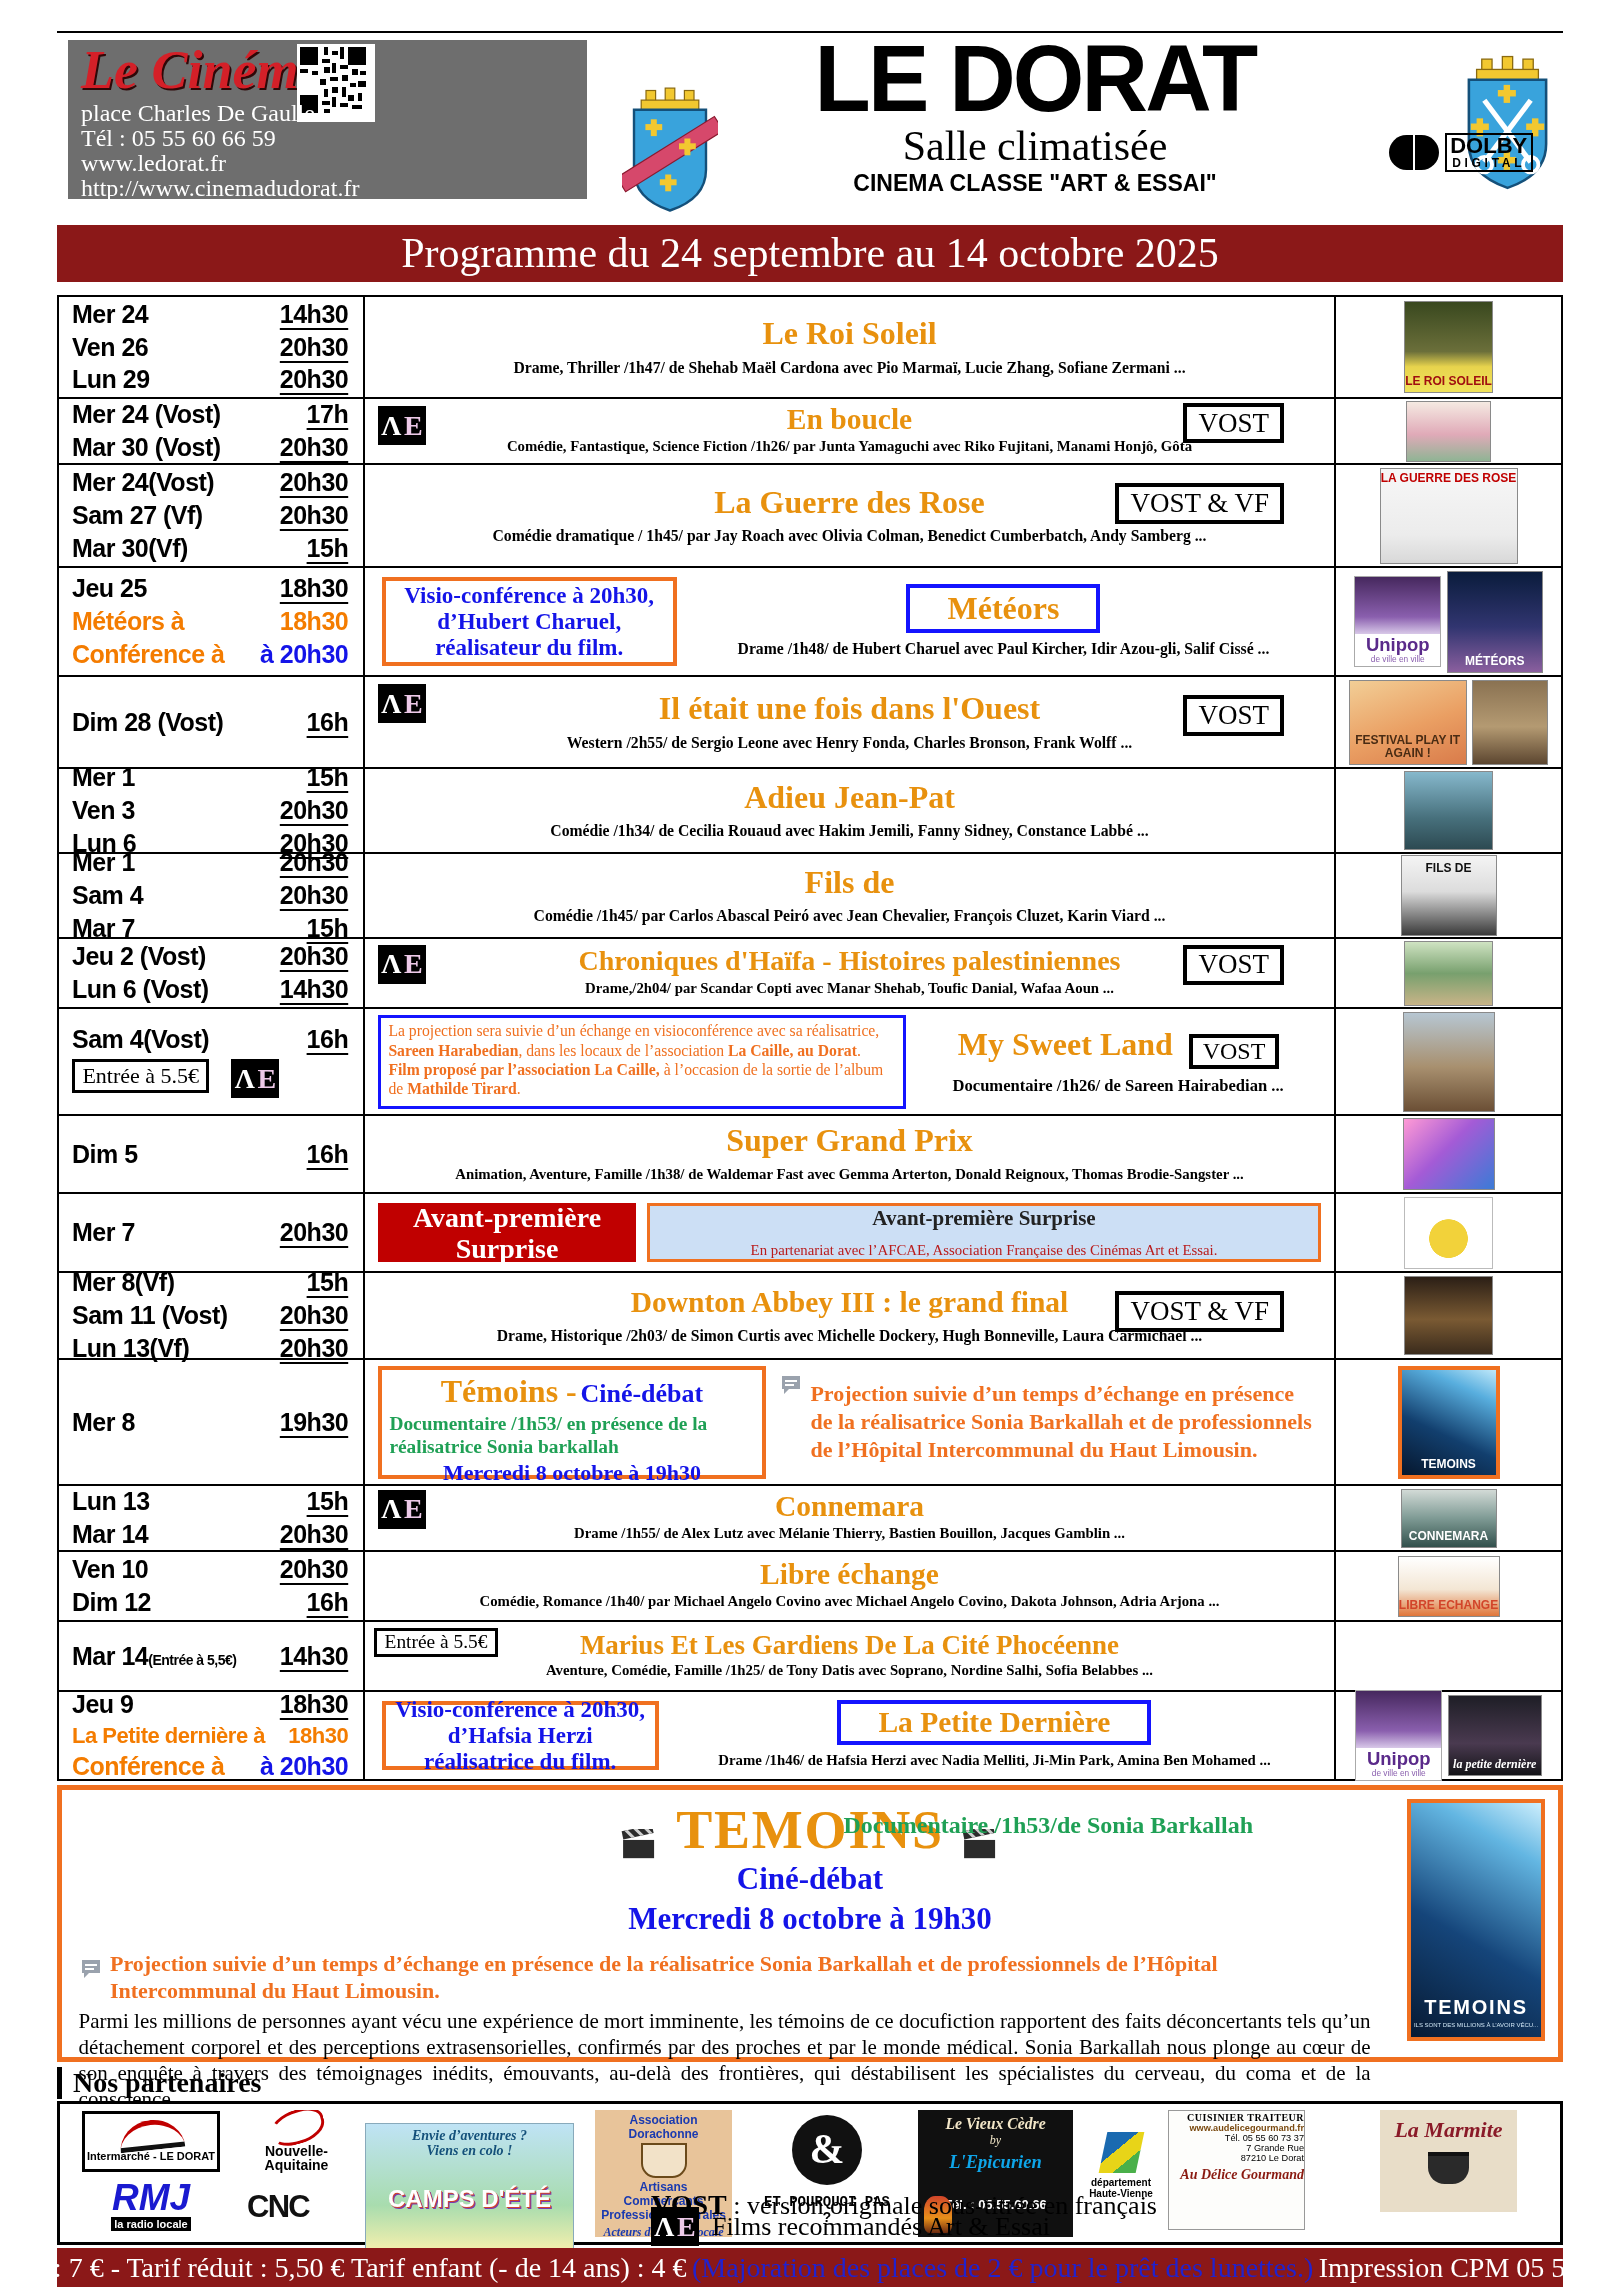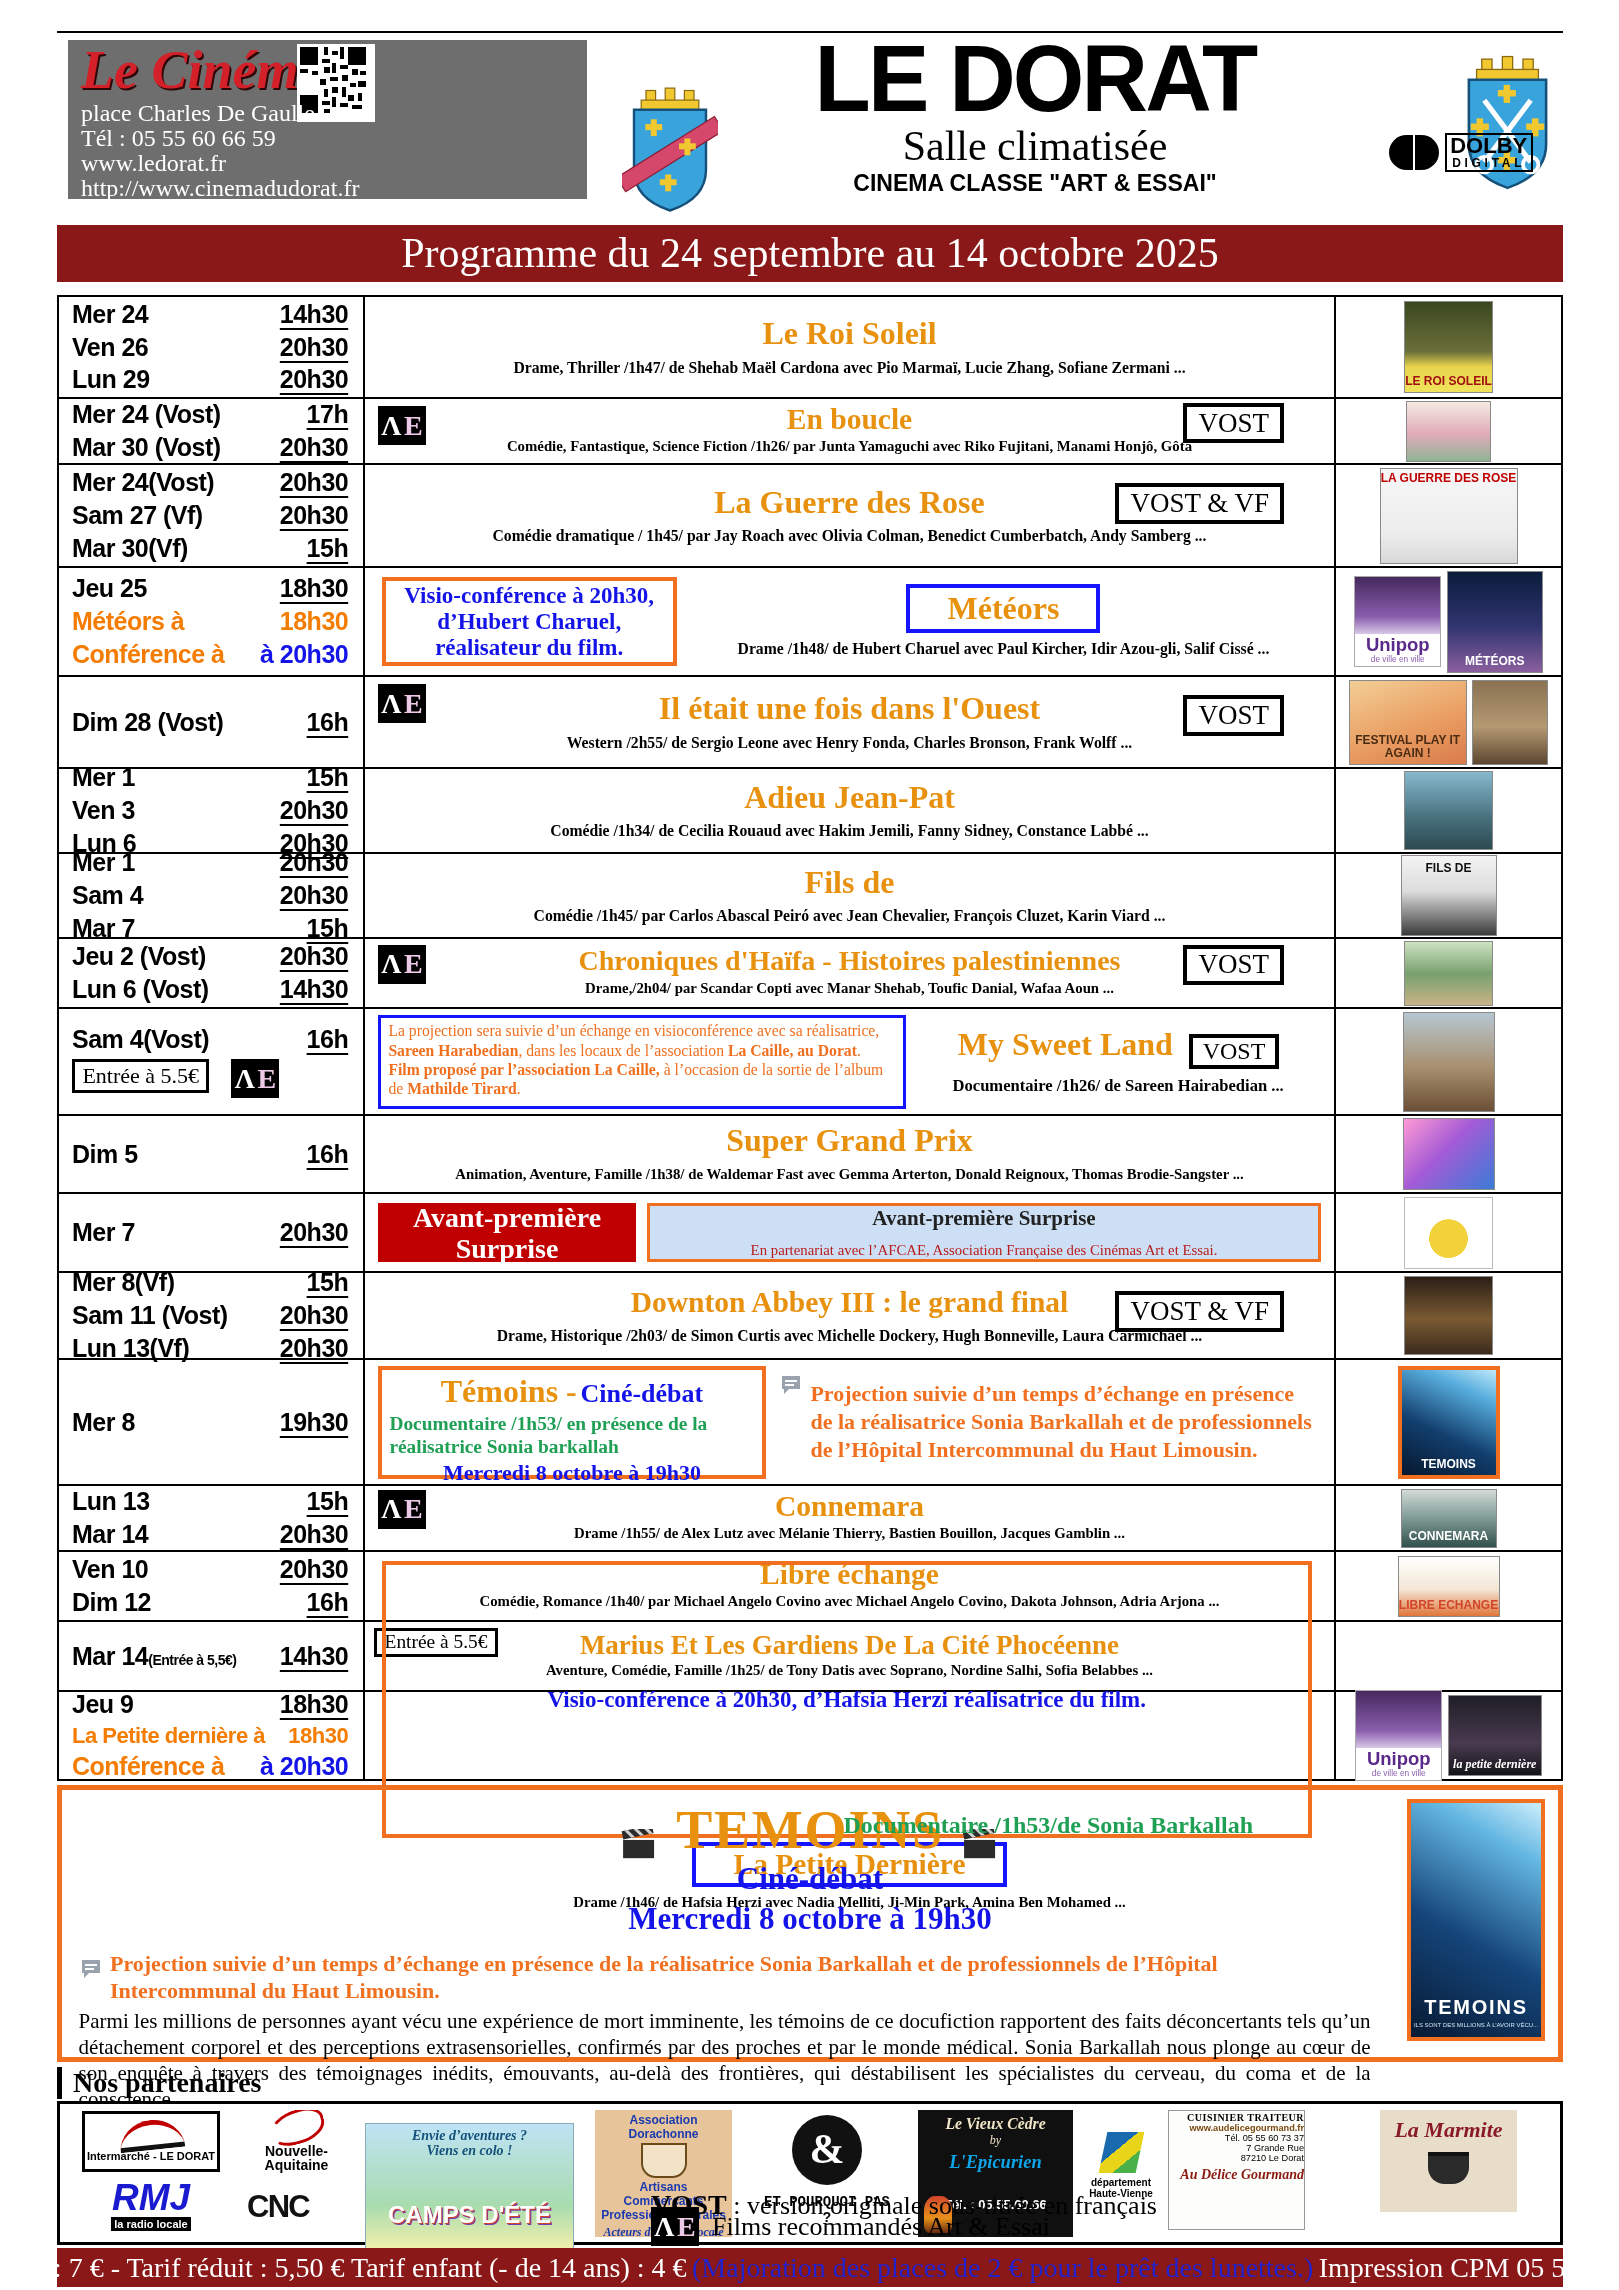--- a/index.html
+++ b/index.html
@@ -128,21 +128,21 @@
   .interm-cap{font:bold 11px "Liberation Sans",sans-serif;}
   .naq{left:181px;top:5.5px;width:111px;height:65px;text-align:center;}
   .naq-squig{width:50px;height:28px;margin:0 auto;border:3.7px solid #C00000;border-radius:60% 40% 55% 45%;border-left-color:transparent;transform:rotate(-15deg);}
   .naq-cap{font:bold 14px "Liberation Sans",sans-serif;line-height:14.8px;}
   .rmj{left:31px;top:76px;width:120px;height:57px;text-align:center;}
   .rmj-t{font:italic 900 37px "Liberation Sans",sans-serif;color:#1a1ad0;line-height:35px;}
   .rmj-s{background:#000;color:#fff;font:bold 11px "Liberation Sans",sans-serif;padding:0.9px 3.7px;display:inline-block;}
   .cnc{left:172px;top:85px;width:92px;height:42px;font:900 31px "Liberation Sans",sans-serif;color:#111;letter-spacing:-1.8px;text-align:center;}
   .camps{left:305px;top:19px;width:209px;height:127px;background:linear-gradient(180deg,#bfe3f5 0%,#a8dcae 65%,#f2efad 100%);border:0.9px solid #8ab;text-align:center;padding:3.7px;}
   .camps-l{font:italic bold 14px "Liberation Serif",serif;color:#14507a;line-height:15.7px;}
-  .camps-t{margin-top:42px;font:900 24px "Liberation Sans",sans-serif;color:#fff;text-shadow:0.9px 0.9px 0 #d2452a,1.8px 1.8px 0 #7a3ab0;}
+  .camps-t{margin-top:26px;font:900 24px "Liberation Sans",sans-serif;color:#fff;text-shadow:0.9px 0.9px 0 #d2452a,1.8px 1.8px 0 #7a3ab0;}
   .adac{left:535px;top:5.5px;width:137px;height:127px;background:#E8C49A;text-align:center;padding:3.7px 1.8px;}
   .adac-l{font:bold 12px "Liberation Sans",sans-serif;color:#1a3ab0;line-height:14px;}
   .adac-basket{width:42px;height:31px;margin:1.8px auto;border:2.8px solid #6b4a1a;border-radius:0 0 14.8px 14.8px;background:#f2e2c8;}
   .adac-s{font:italic bold 12px "Liberation Serif",serif;color:#1a3ab0;margin-top:2.8px;}
   .epq{left:698px;top:11px;width:138px;height:118px;text-align:center;}
   .epq-c{width:70px;height:70px;margin:0 auto;background:#111;border-radius:35px;color:#fff;font:bold 42px "Liberation Serif",serif;line-height:68px;}
   .epq-t{font:900 14px "Liberation Mono",monospace;margin-top:9.2px;letter-spacing:0px;}
   .cedre{left:858px;top:5.5px;width:155px;height:127px;background:#101010;color:#fff;text-align:center;padding-top:5.5px;}
   .cedre-l1{font:italic bold 15.7px "Liberation Serif",serif;color:#f2e6c8;}
   .cedre-l2{font:italic 12px "Liberation Serif",serif;color:#f2e6c8;}
@@ -664,21 +664,21 @@
           </div>
         <div class="dline org" style="font-size:22px">
             <span>La Petite dernière à</span>
             <span class="dt nou">18h30</span>
           </div>
         <div class="dline org">
             <span>Conférence à</span>
             <span class="dt nou blu">à 20h30</span>
           </div>
       </div>
-      <div class="c-main hrow" style="flex-direction:column">
+      <div class="c-main hrow" style="flex-direction:row">
         <div class="visio-box" style="flex:0 0 277px">
             <span>Visio-conférence à 20h30, d’Hafsia Herzi réalisatrice du film.</span>
           </div>
         <div class="midcol">
           <div class="boxed-title" style="font-size:29.5px"><span>La Petite Dernière</span></div>
           <div class="f-desc" style="font-size:14.8px">Drame  /1h46/ de Hafsia Herzi   avec Nadia Melliti, Ji-Min Park, Amina Ben Mohamed    ...</div>
         </div>
       </div>
       <div class="c-posters">
         <div class="unipop">

